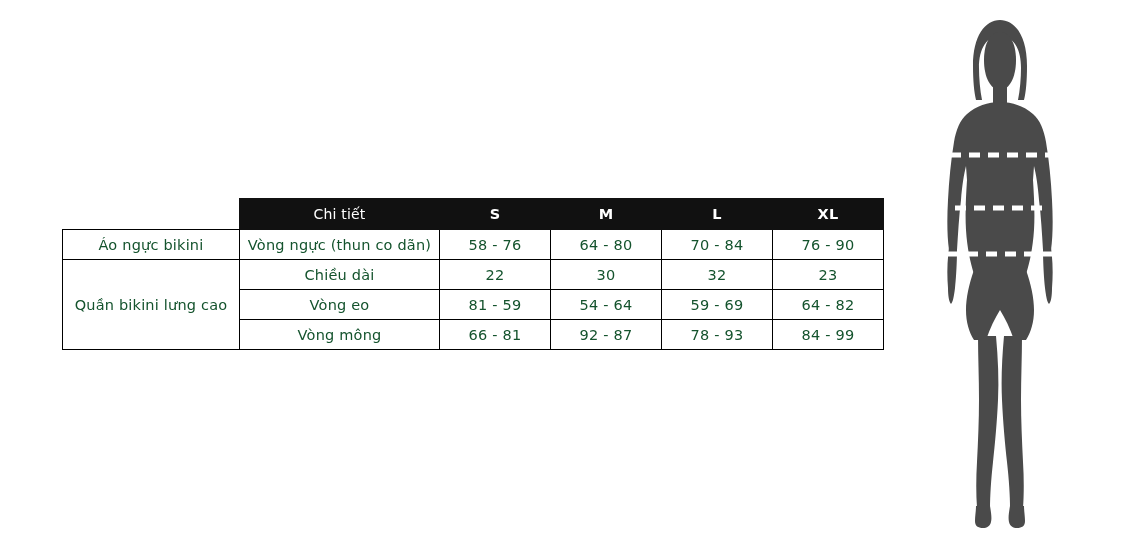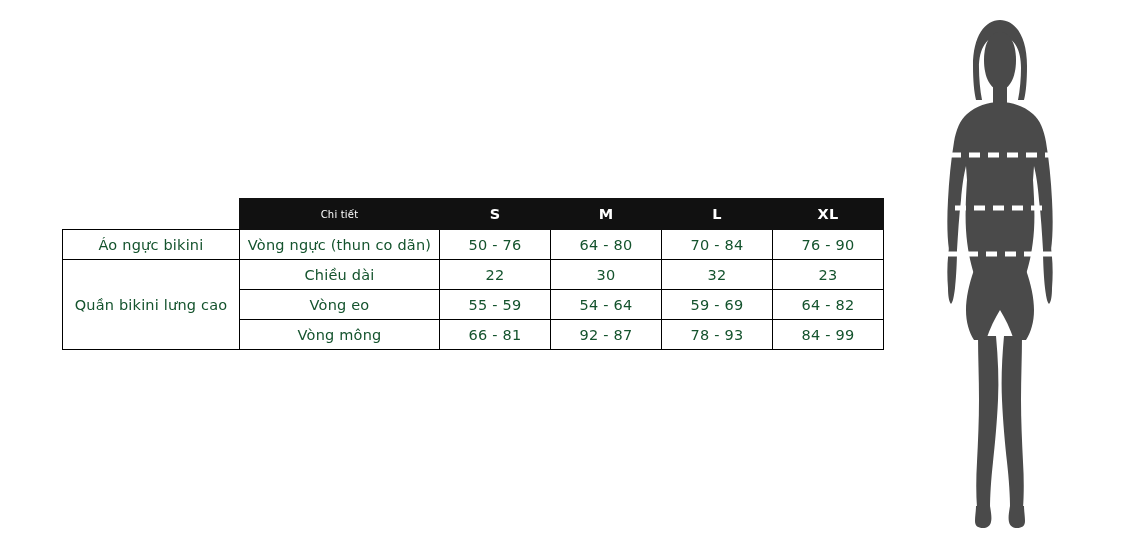--- a/index.html
+++ b/index.html
@@ -49,21 +49,21 @@
     font-size: 14.5px;
     height: 30px;
   }
   tr.head-row th.blank-head {
     background: #ffffff;
     border: none;
     border-bottom: 1px solid #000;
   }
   tr.head-row th.detail-head {
     font-weight: normal;
-    font-size: 10px;
+    font-size: 14px;
     margin-top: 33px;
   }
 
   td.group-cell {
     text-align: left;
     padding-left: 6px;
     font-size: 14.5px;
   }
   td.detail-cell {
     text-align: left;
@@ -106,37 +106,37 @@
         <th>M</th>
         <th>L</th>
         <th>XL</th>
       </tr>
     </thead>
     <tbody>
 
       <tr>
         <td class="group-cell" rowspan="1">Áo ngực bikini</td>
         <td class="detail-cell">Vòng ngực (thun co dãn)</td>
-        <td class="val-cell">50 - 76</td>
+        <td class="val-cell">58 - 76</td>
         <td class="val-cell">64 - 80</td>
         <td class="val-cell">70 - 84</td>
         <td class="val-cell">76 - 90</td>
       </tr>
 
       <tr>
         <td class="group-cell" rowspan="3">Quần bikini lưng cao</td>
         <td class="detail-cell">Chiều dài</td>
         <td class="val-cell">22</td>
         <td class="val-cell">30</td>
         <td class="val-cell">32</td>
         <td class="val-cell">23</td>
       </tr>
       <tr>
         <td class="detail-cell">Vòng eo</td>
-        <td class="val-cell">55 - 59</td>
+        <td class="val-cell">81 - 59</td>
         <td class="val-cell">54 - 64</td>
         <td class="val-cell">59 - 69</td>
         <td class="val-cell">64 - 82</td>
       </tr>
       <tr>
         <td class="detail-cell">Vòng mông</td>
         <td class="val-cell">66 - 81</td>
         <td class="val-cell">92 - 87</td>
         <td class="val-cell">78 - 93</td>
         <td class="val-cell">84 - 99</td>

